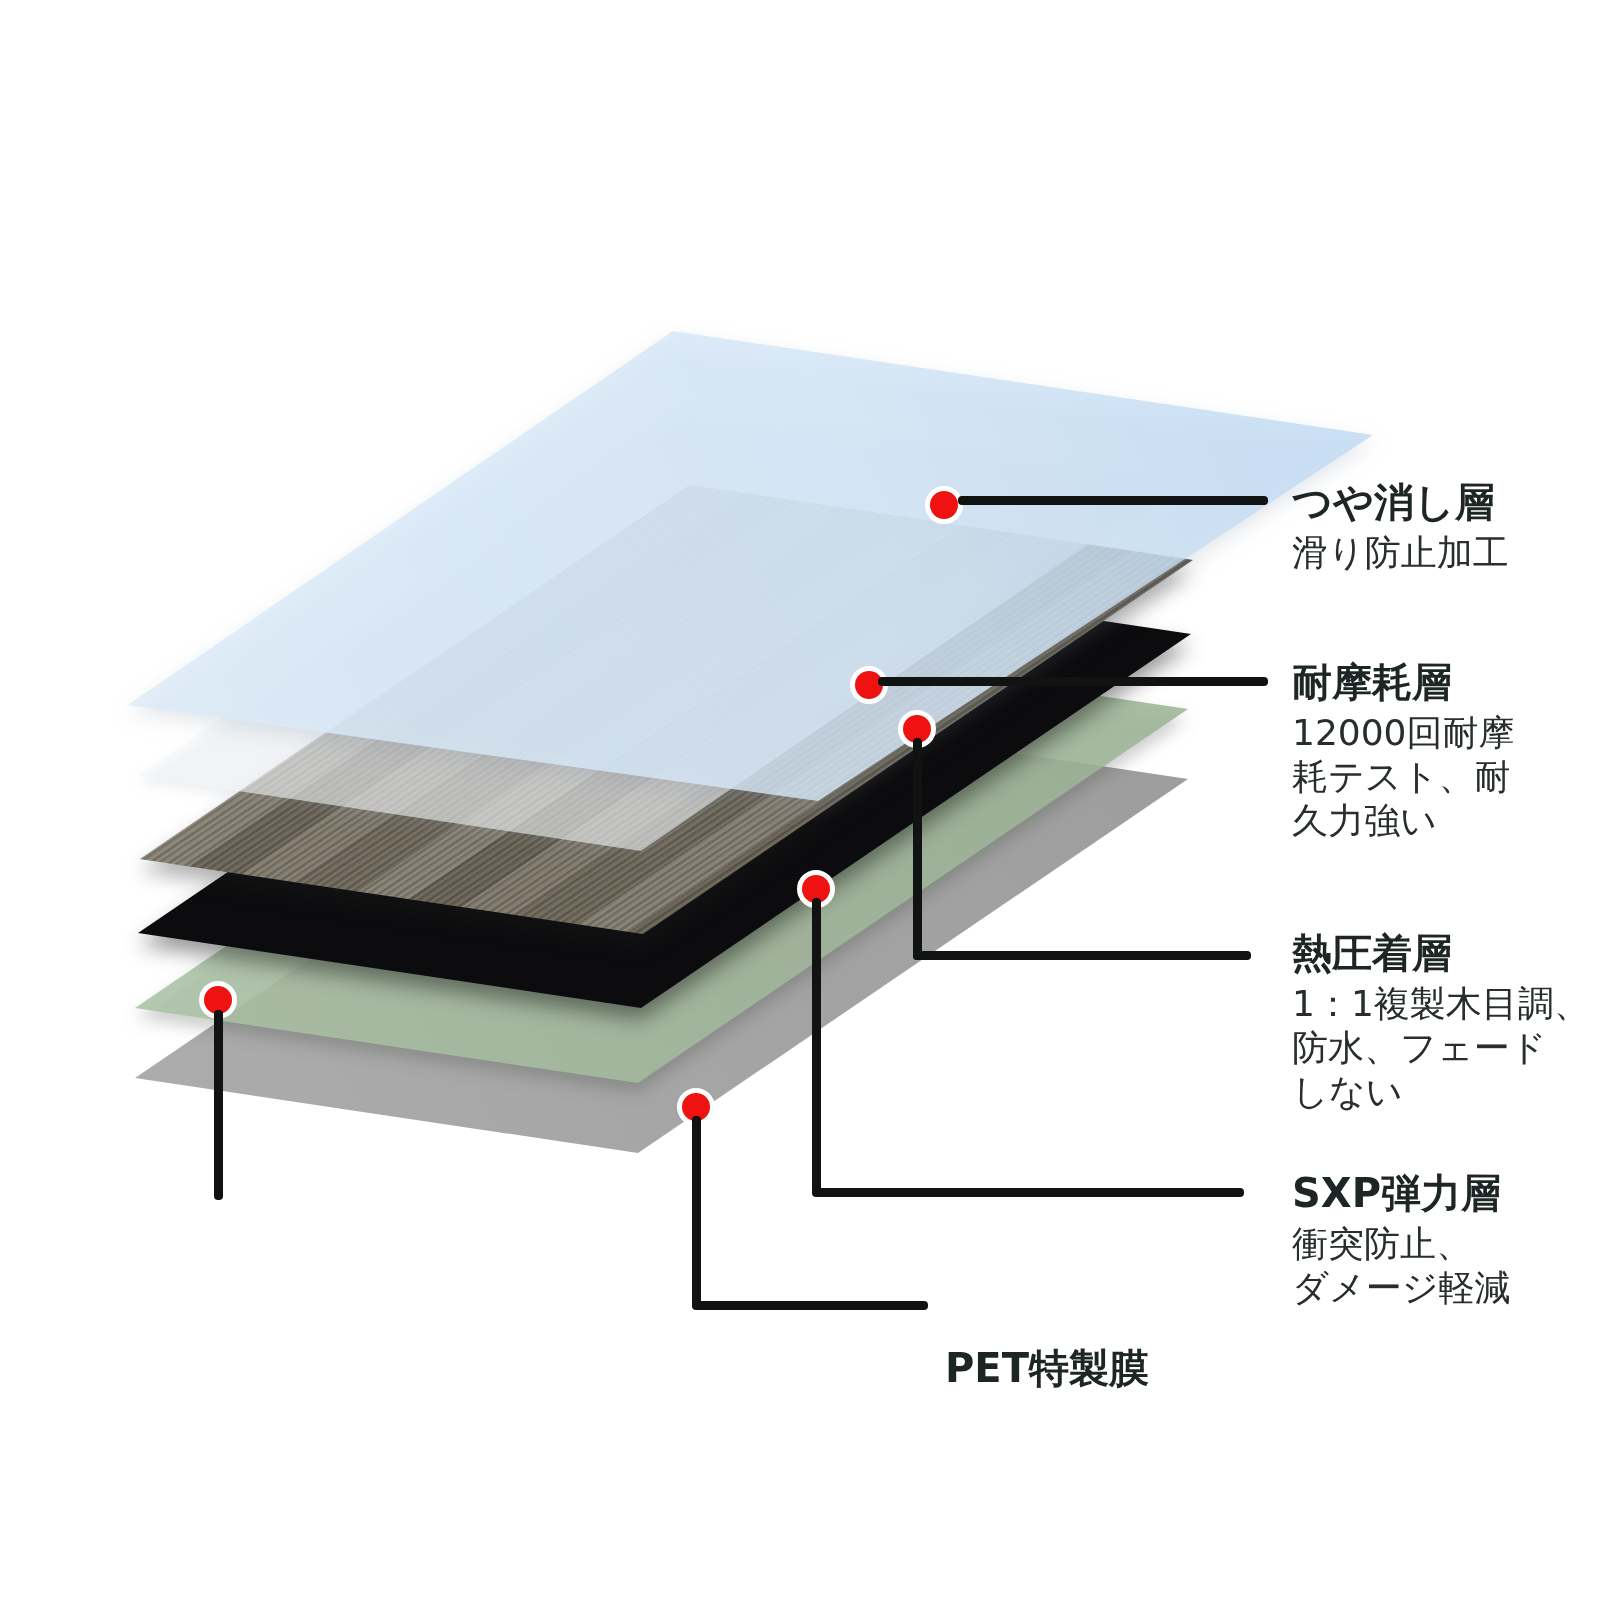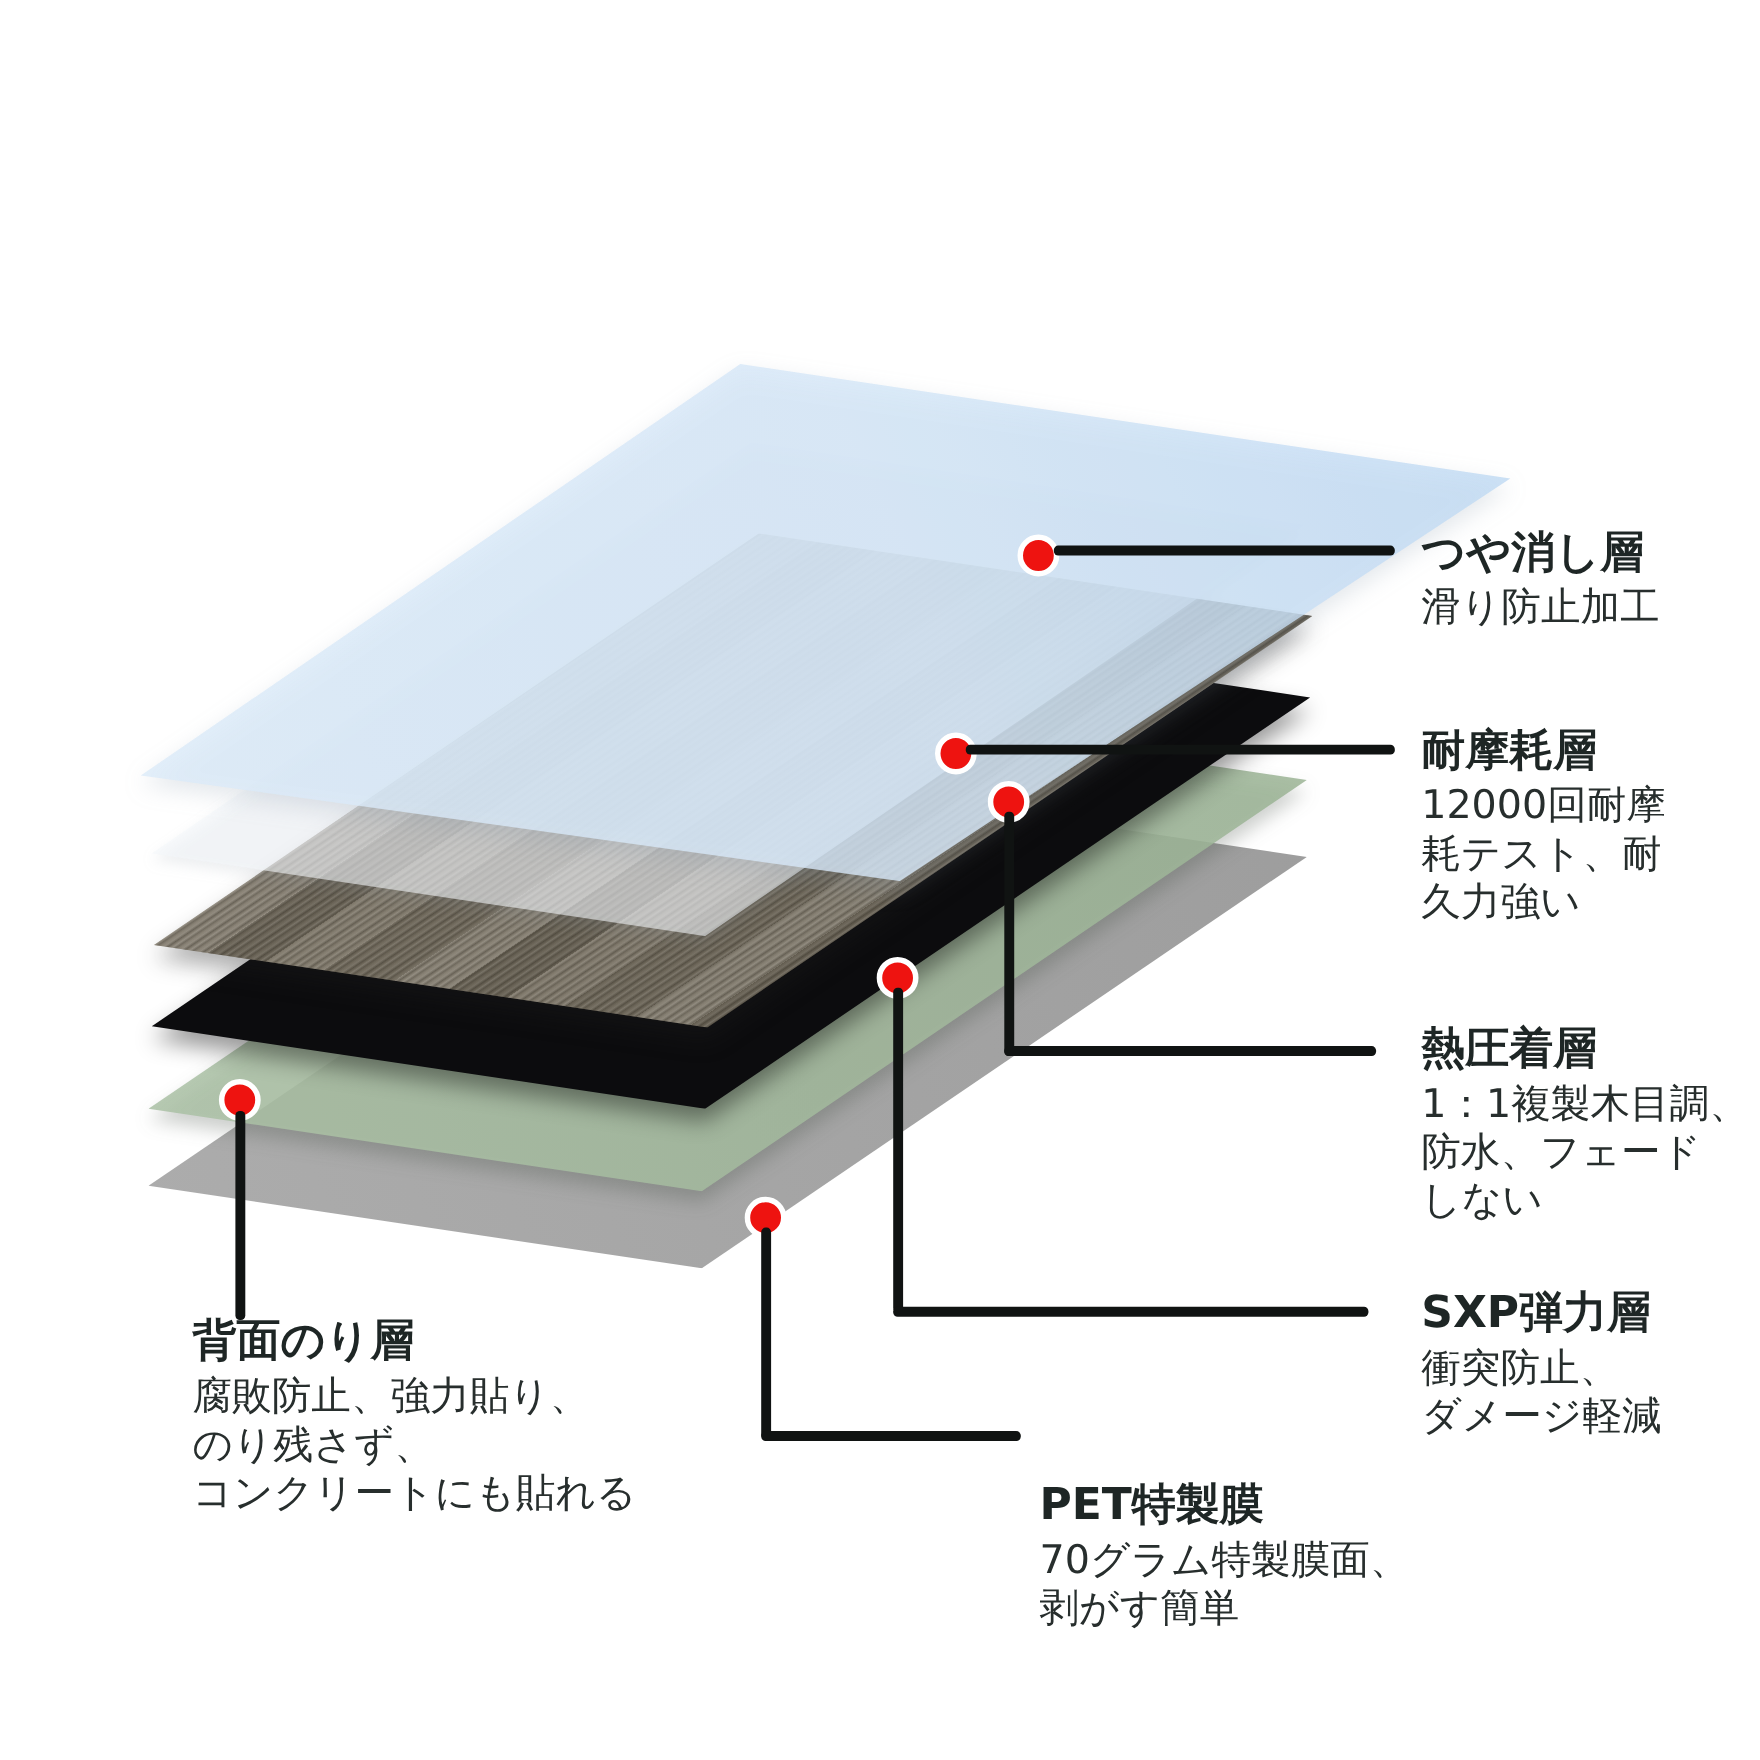--- a/index.html
+++ b/index.html
@@ -96,23 +96,18 @@
   <div class="callout" style="left:1292px;top:1122px;width:320px;">
     <h3>SXP弾力層</h3>
     <p>衝突防止、<br>ダメージ軽減</p>
   </div>
 
   <div class="dot" style="left: 677px; top: 1040px; background-color: rgb(238, 19, 16);"></div>
   <div class="cline" style="left: 692px; top: 1068px; width: 9px; height: 192px; background-color: rgb(16, 19, 18);"></div>
   <div class="cline" style="left: 692px; top: 1253px; width: 236px; height: 9px; background-color: rgb(16, 19, 18);"></div>
   <div class="callout" style="left:945px;top:1297px;width:500px;">
     <h3>PET特製膜</h3>
-    <p>70グラム特製膜面、<br>剥がす簡単</p>
   </div>
 
   <div class="dot" style="left: 199px; top: 933px; background-color: rgb(238, 19, 16);"></div>
   <div class="cline" style="left: 214px; top: 962px; width: 9px; height: 190px; background-color: rgb(16, 19, 18);"></div>
-  <div class="callout" style="left:175px;top:1148px;width:520px;">
-    <h3>背面のり層</h3>
-    <p>腐敗防止、強力貼り、<br>のり残さず、<br>コンクリートにも貼れる</p>
-  </div>
 
 </div>
 
 </body></html>

